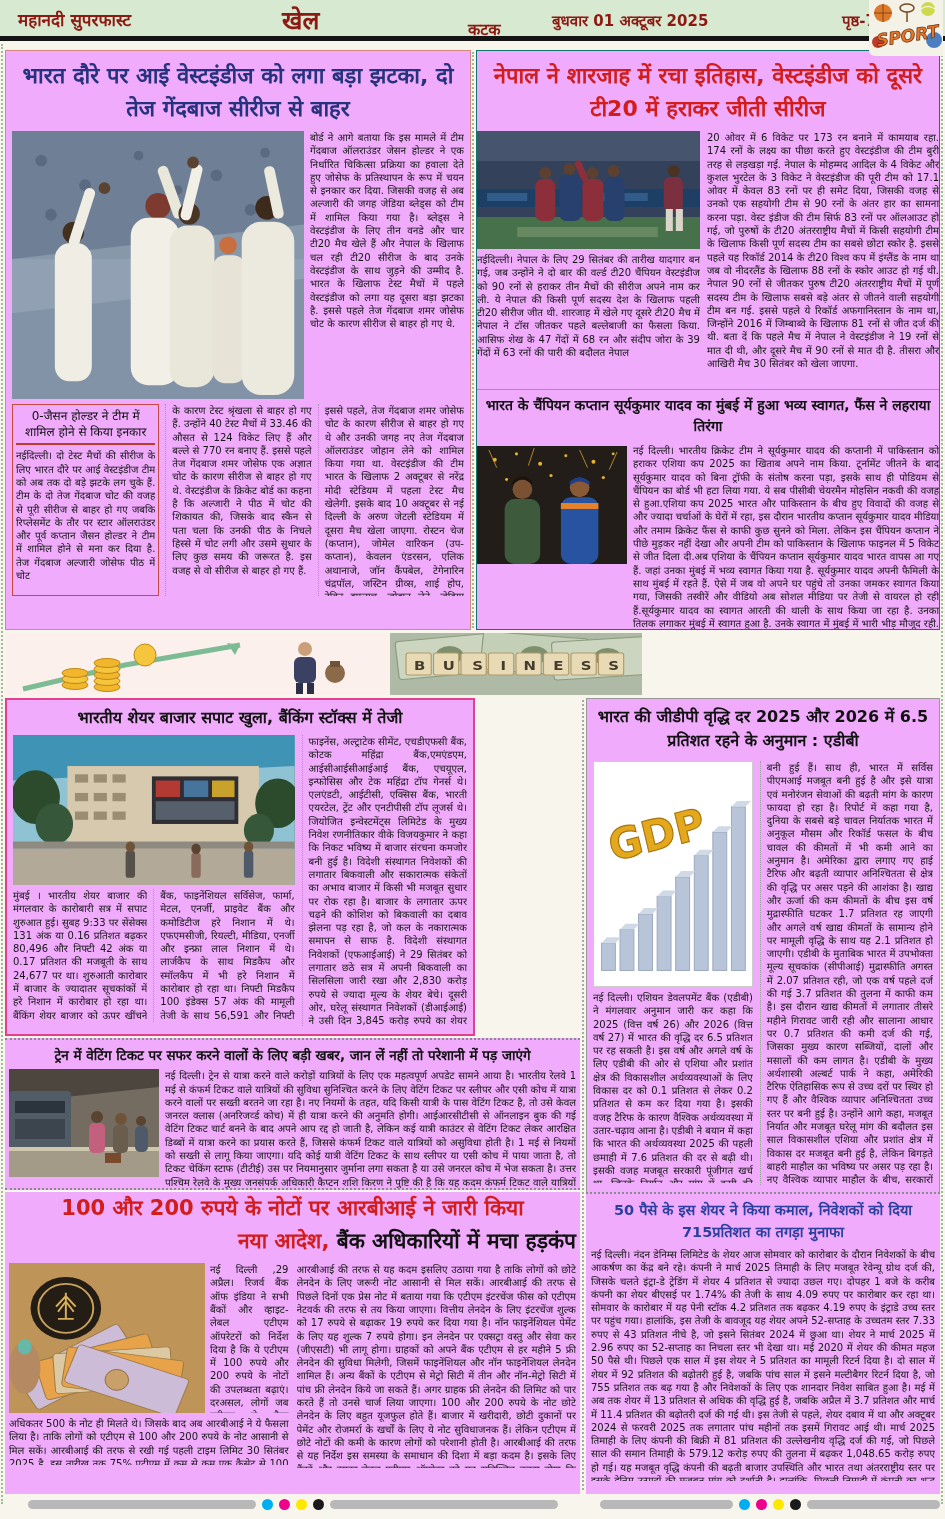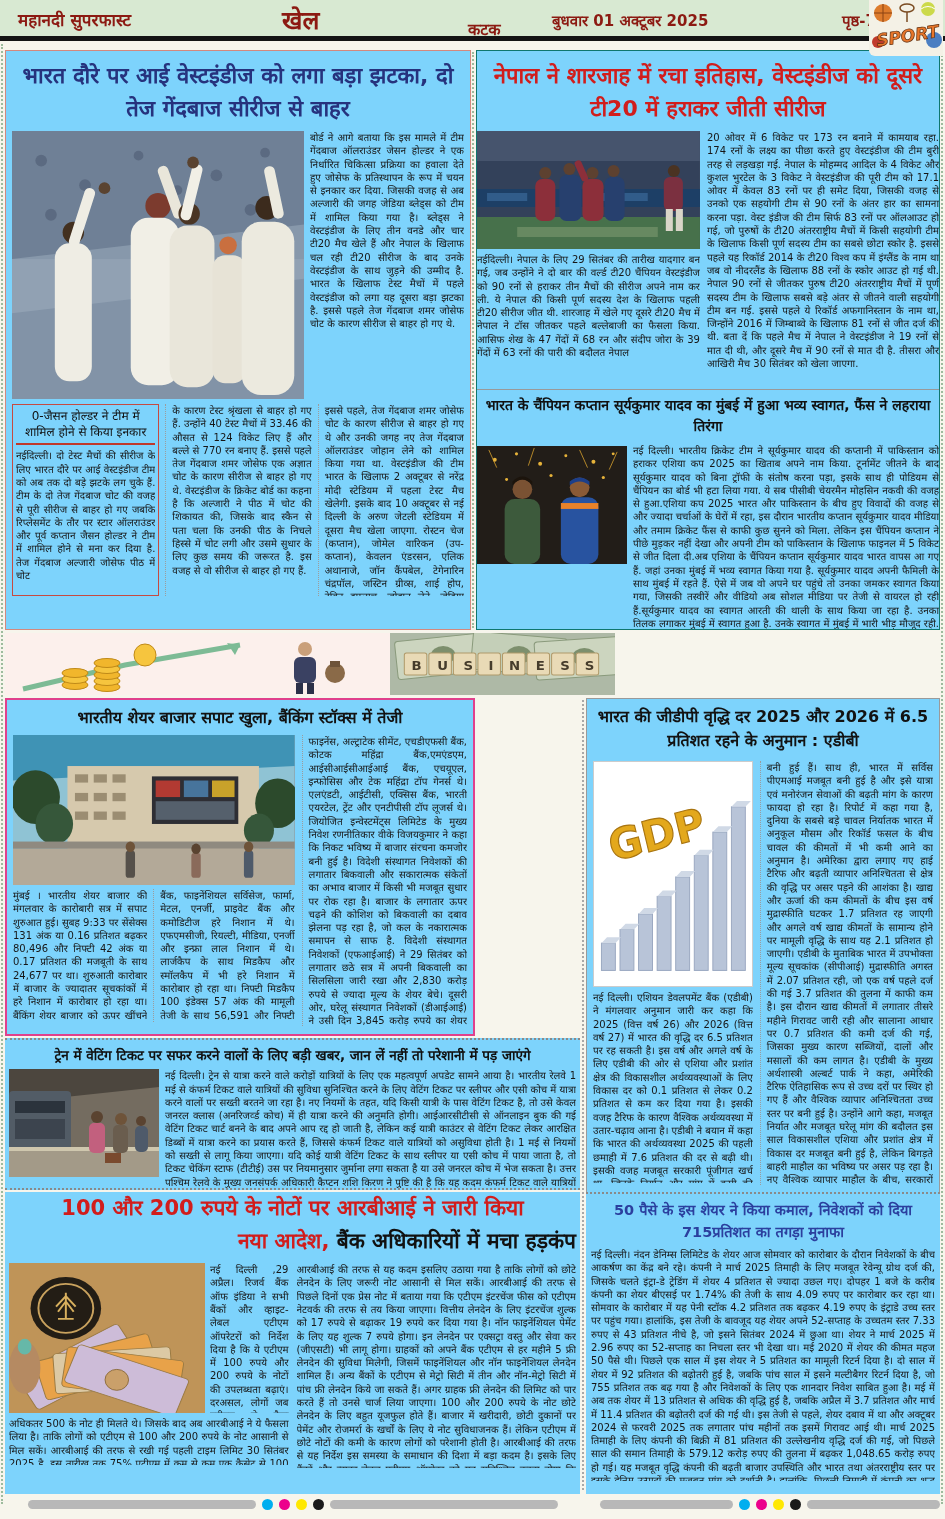--- a/index.html
+++ b/index.html
@@ -8,21 +8,21 @@
 .masthead{position:absolute;left:0;top:0;width:945px;height:36px;background:#d8e9d2;color:#8c1a12;font-weight:bold}
 .masthead span{position:absolute;white-space:nowrap}
 .m-paper{left:18px;top:8px;font-size:17px}
 .m-section{left:282px;top:2px;font-size:25px}
 .m-city{left:468px;top:18px;font-size:16px}
 .m-date{left:552px;top:10px;font-size:15px}
 .m-page{left:842px;top:10px;font-size:15px}
 .mast-rule{position:absolute;left:0;top:36px;width:945px;height:5px;background:#141414}
 .sport-logo{position:absolute;right:2px;top:0;width:74px;height:56px;z-index:5;background:#f4f1e6;border-radius:0 0 0 6px}
 .sport-logo svg{display:block;width:100%;height:100%}
-section.box{position:absolute;overflow:hidden;background:#7dd3fc}
+section.box{position:absolute;overflow:hidden;background:#f0abfc}
 .wi{left:5px;top:50px;width:466px;height:580px;border:1px solid #d4887e;padding:4px 6px}
 .np{left:476px;top:50px;width:464px;height:580px;border:1px solid #0f766e;padding:4px 0}
 .hl{font-weight:bold;text-align:center;line-height:1.5}
 .hl.blue{color:#26327d;font-size:22px;padding:4px 2px 6px}
 .hl.red{color:#d11d1c;font-size:22px;padding:4px 2px 6px}
 .row{display:flex;gap:6px}
 .photo{overflow:hidden;flex:none;background:#888}
 .photo svg{display:block;width:100%;height:100%}
 .txt{font-size:10px;line-height:1.33;text-align:justify;color:#161616;overflow:hidden}
 .cricket{width:292px;height:268px}
@@ -40,21 +40,21 @@
 .np-right .txt{height:236px}
 .sy-head{font-weight:bold;font-size:14px;text-align:center;color:#101010;line-height:1.5;border-top:1px solid #999;padding:5px 2px 4px;margin-top:20px}
 .sy-body{margin-top:3px;height:182px}
 .sy-photo{float:left;width:150px;height:118px;margin:2px 6px 2px 0}
 .banner{position:absolute;left:5px;top:633px;width:935px;height:62px;display:flex}
 .b-img{height:62px;overflow:hidden;flex:none}
 .b-img svg{display:block;width:100%;height:100%}
 .b-left{width:385px}
 .b-center{flex:1;background:#ffec00;display:flex;align-items:center;justify-content:center}
 .b-label{color:#e60012;font-weight:bold;font-size:38px}
-.b-right{width:225px}
+.b-right{width:252px}
 .mk{left:5px;top:698px;width:470px;height:338px;border:2px solid #e0408c;padding:3px 6px}
 .hl.black{color:#121212;font-size:16px;padding:3px 0 5px}
 .mk-flex{display:flex;gap:7px;height:293px}
 .mk-left{width:63%}
 .mk-photo{width:100%;height:150px}
 .mk-cols{display:flex;gap:6px;margin-top:4px;height:133px}
 .mk-cols>div{flex:1;overflow:hidden}
 .mk-right{width:37%}
 .mk-right .txt{height:291px}
 .gd{left:586px;top:698px;width:354px;height:580px;border:1px solid #9a9a9a;padding:3px 6px}

